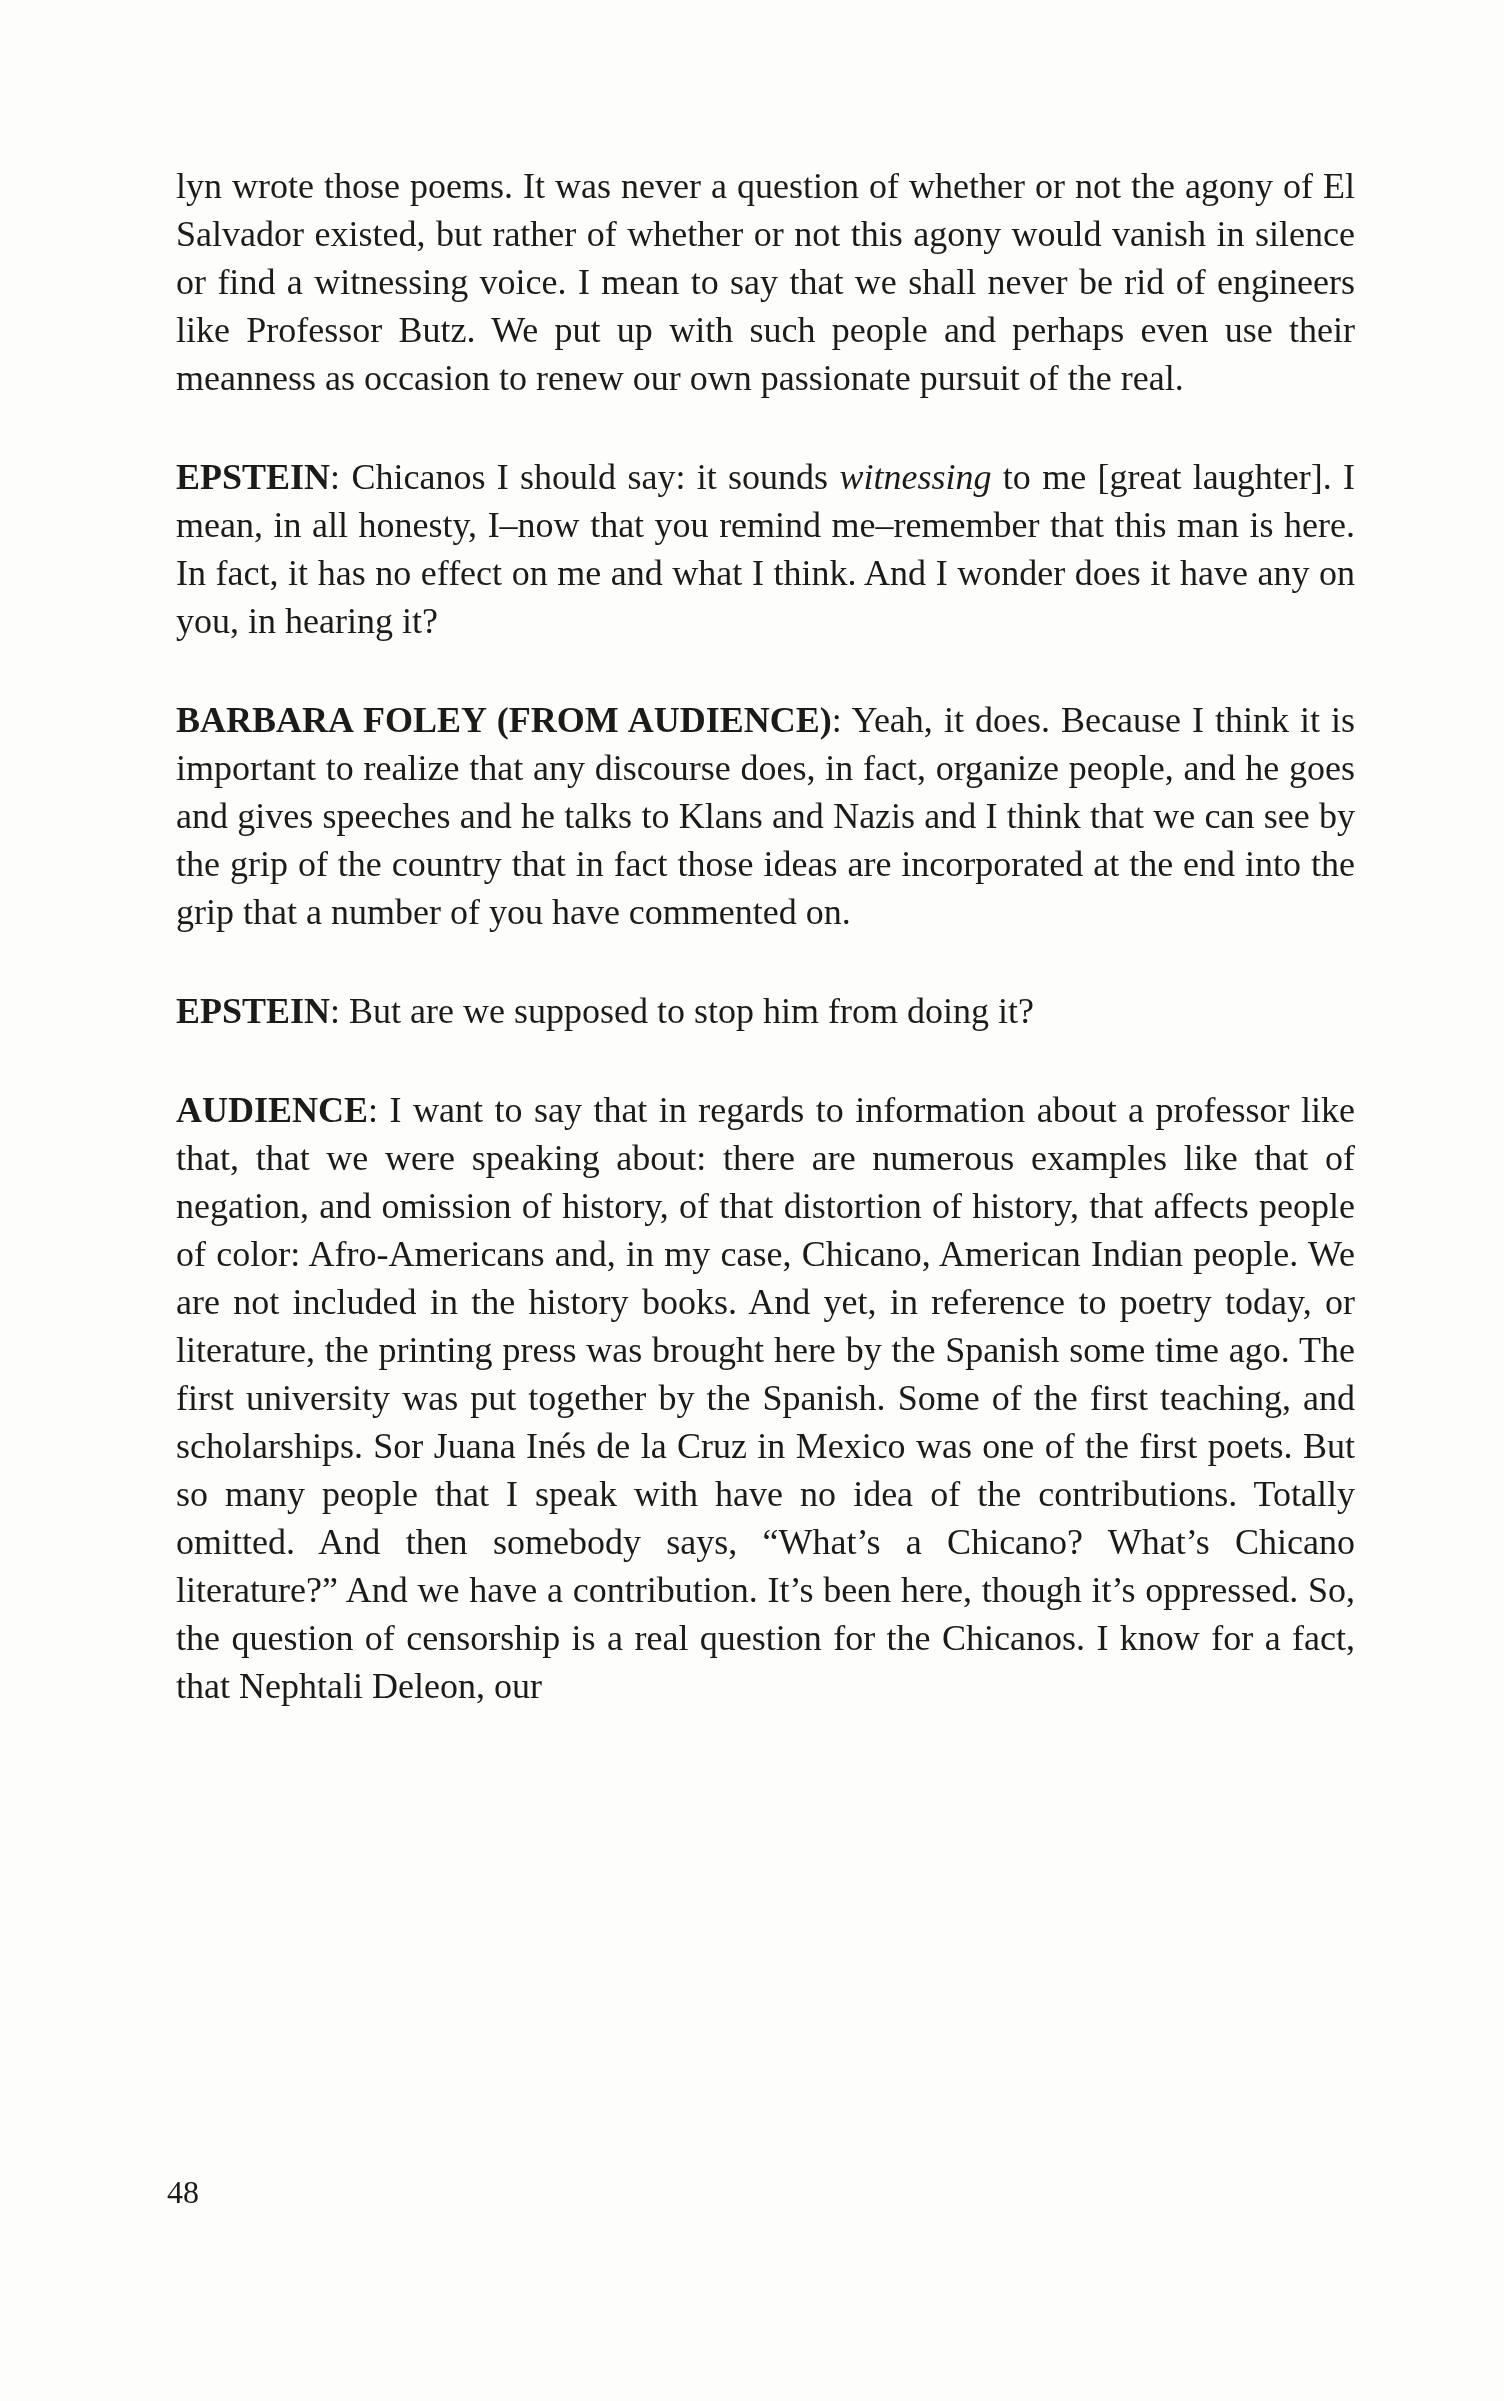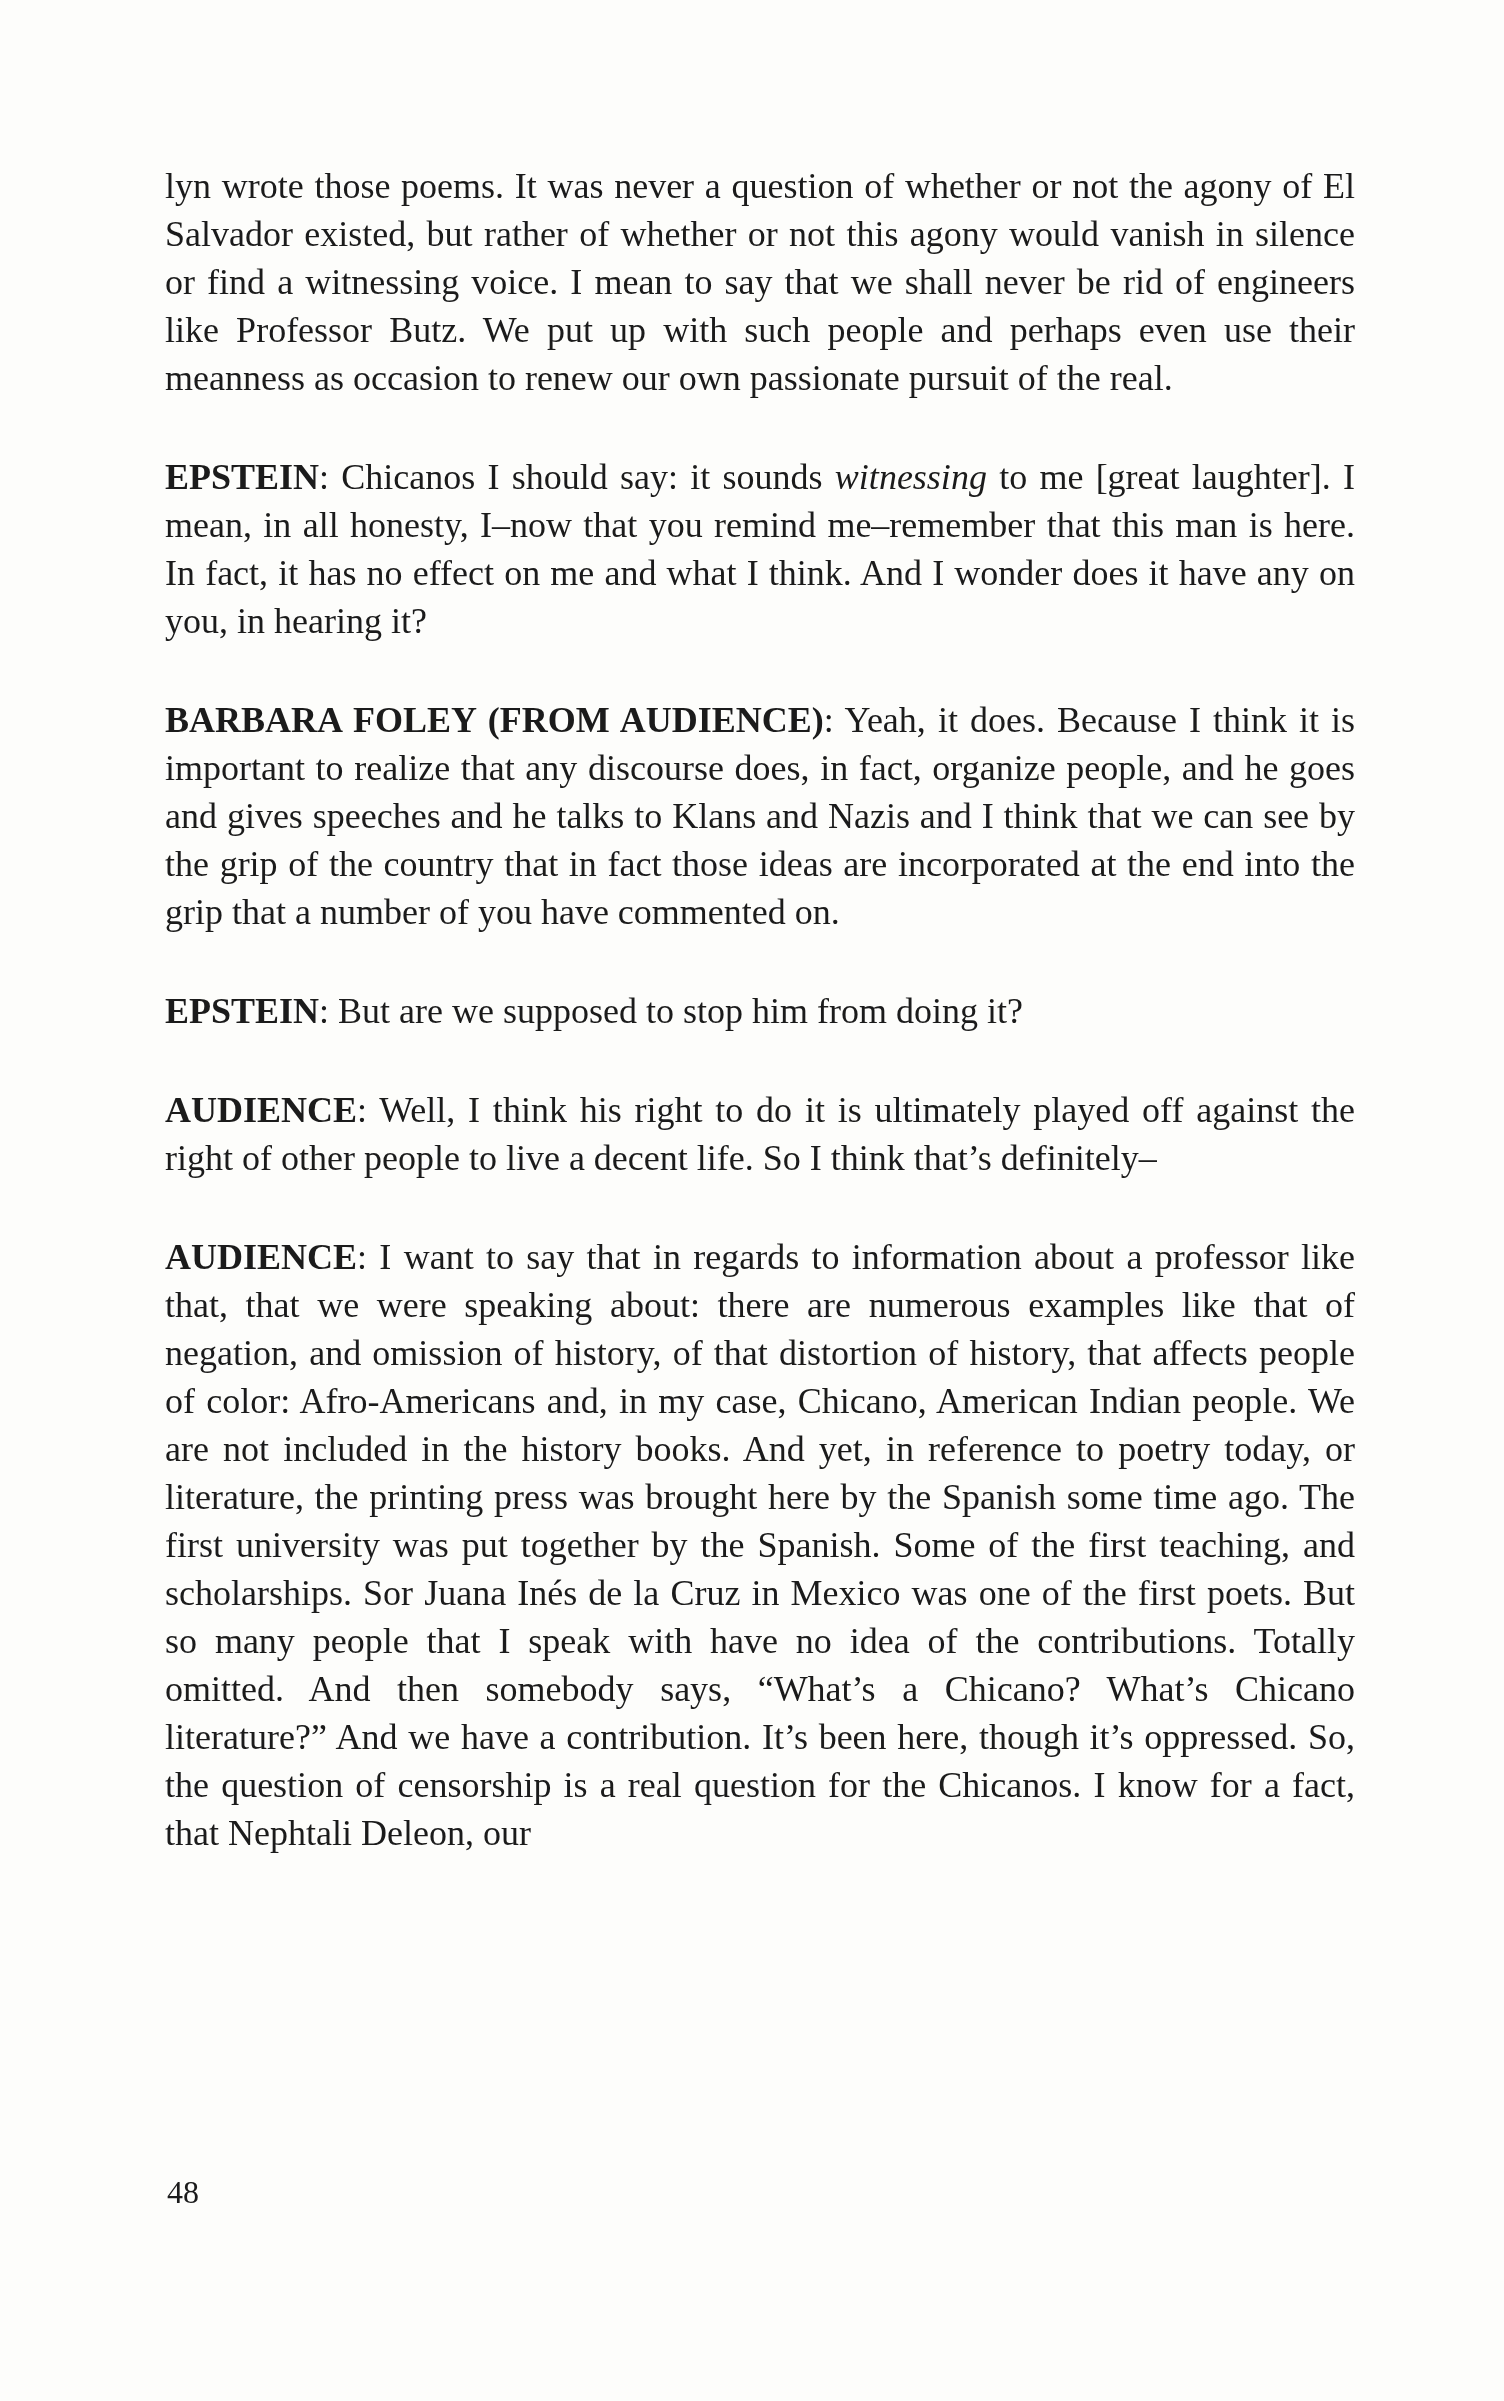--- a/index.html
+++ b/index.html
@@ -26,21 +26,21 @@
   .text-block {
     position: absolute;
     left: 164px;
     top: 162px;
     width: 1191px;
     font-size: 36px;
     line-height: 48px;
     text-align: justify;
   }
   .text-block p {
-    margin: 0 0 51px 1px;
+    margin: 0 0 51px 12px;
     padding: 0;
     font-family: Liberation Serif, serif;
   }
   .text-block p:last-child {
     margin-bottom: 0;
   }
   .speaker {
     font-weight: 700;
   }
   .it {
@@ -62,21 +62,20 @@
   <div class="text-block">
 
     <p><span>lyn wrote those poems. It was never a question of whether or not the agony of El Salvador existed, but rather of whether or not this agony would vanish in silence or find a witnessing voice. I mean to say that we shall never be rid of engineers like Professor Butz. We put up with such people and perhaps even use their meanness as occasion to renew our own passionate pursuit of the real.</span></p>
 
     <p><span class="speaker">EPSTEIN</span><span>: Chicanos I should say: it sounds </span><span class="it">witnessing</span><span> to me [great laughter]. I mean, in all honesty, I–now that you remind me–remember that this man is here. In fact, it has no effect on me and what I think. And I wonder does it have any on you, in hearing it?</span></p>
 
     <p><span class="speaker">BARBARA FOLEY (FROM AUDIENCE)</span><span>: Yeah, it does. Because I think it is important to realize that any discourse does, in fact, organize people, and he goes and gives speeches and he talks to Klans and Nazis and I think that we can see by the grip of the country that in fact those ideas are incorporated at the end into the grip that a number of you have commented on.</span></p>
 
     <p><span class="speaker">EPSTEIN</span><span>: But are we supposed to stop him from doing it?</span></p>
 
-    <p><span class="speaker">AUDIENCE</span><span>: Well, I think his right to do it is ultimately played off against the right of other people to live a decent life. So I think that’s definitely–</span></p>
 
 
     <p><span class="speaker">AUDIENCE</span><span>: I want to say that in regards to information about a professor like that, that we were speaking about: there are numerous examples like that of negation, and omission of history, of that distortion of history, that affects people of color: Afro-Americans and, in my case, Chicano, American Indian people. We are not included in the history books. And yet, in reference to poetry today, or literature, the printing press was brought here by the Spanish some time ago. The first university was put together by the Spanish. Some of the first teaching, and scholarships. Sor Juana Inés de la Cruz in Mexico was one of the first poets. But so many people that I speak with have no idea of the contributions. Totally omitted. And then somebody says, “What’s a Chicano? What’s Chicano literature?” And we have a contribution. It’s been here, though it’s oppressed. So, the question of censorship is a real question for the Chicanos. I know for a fact, that Nephtali Deleon, our</span></p>
 
   </div>
 
   <div class="page-number">48</div>
 
 </div>
 

